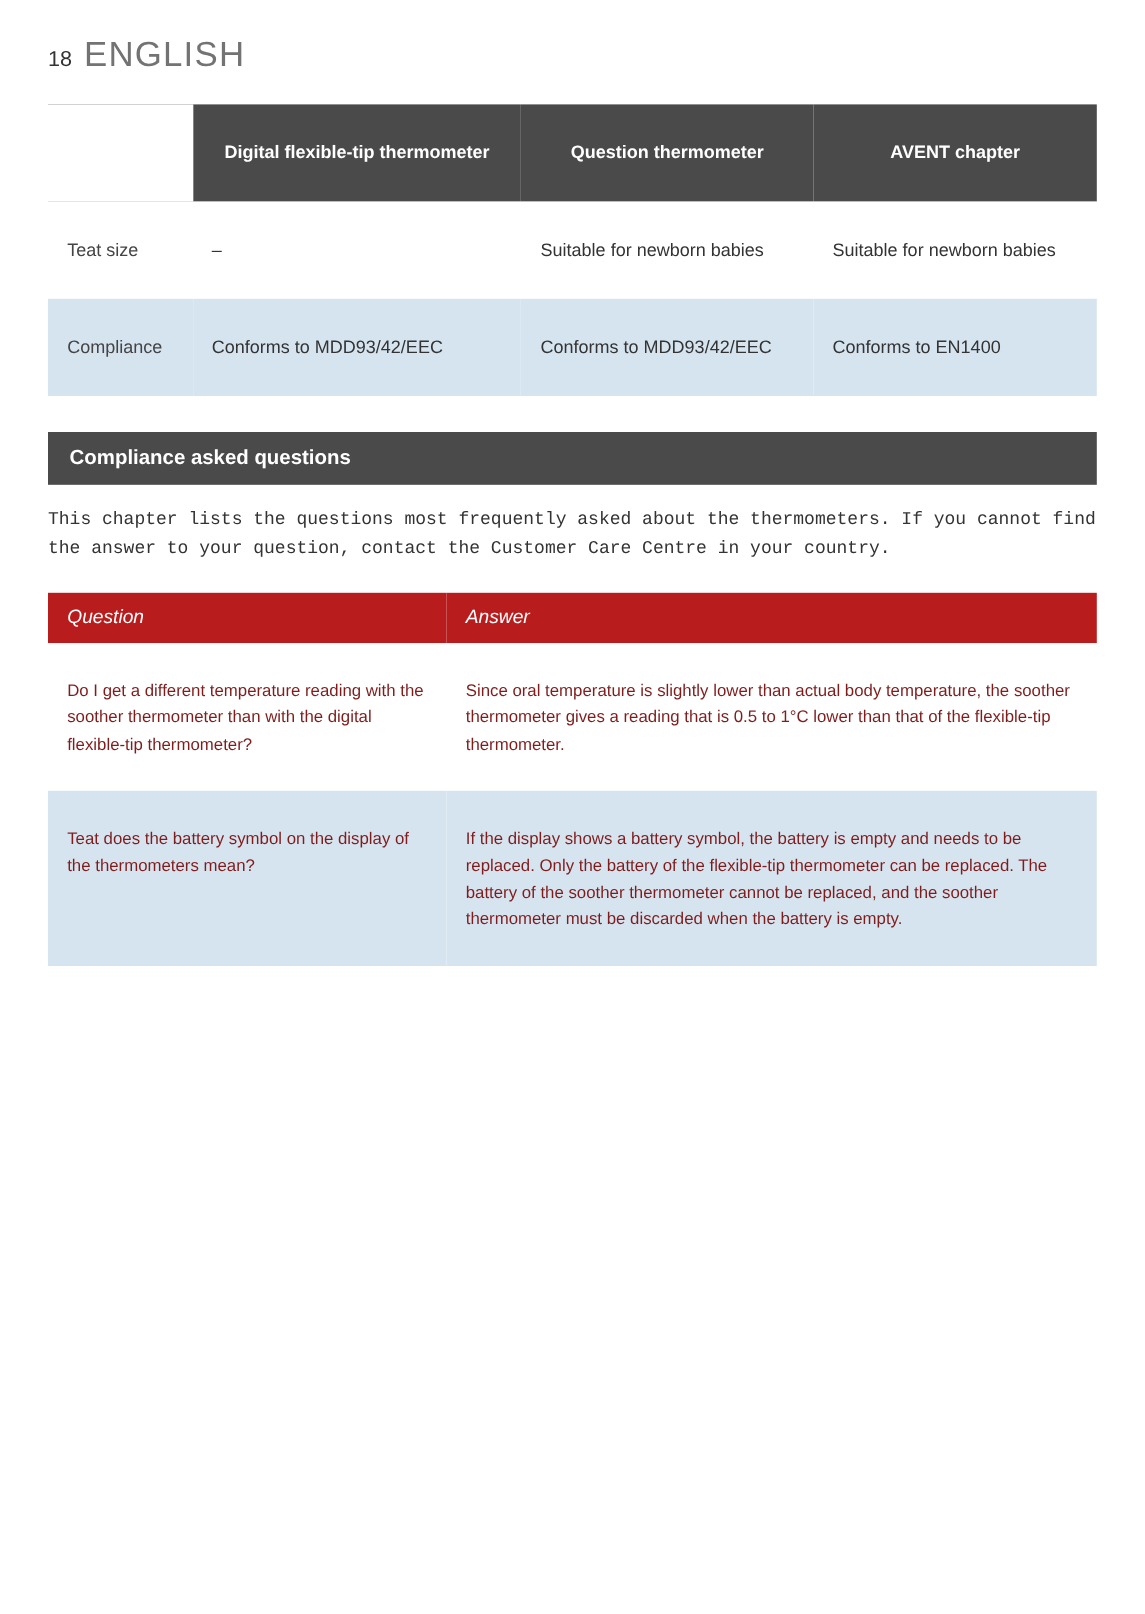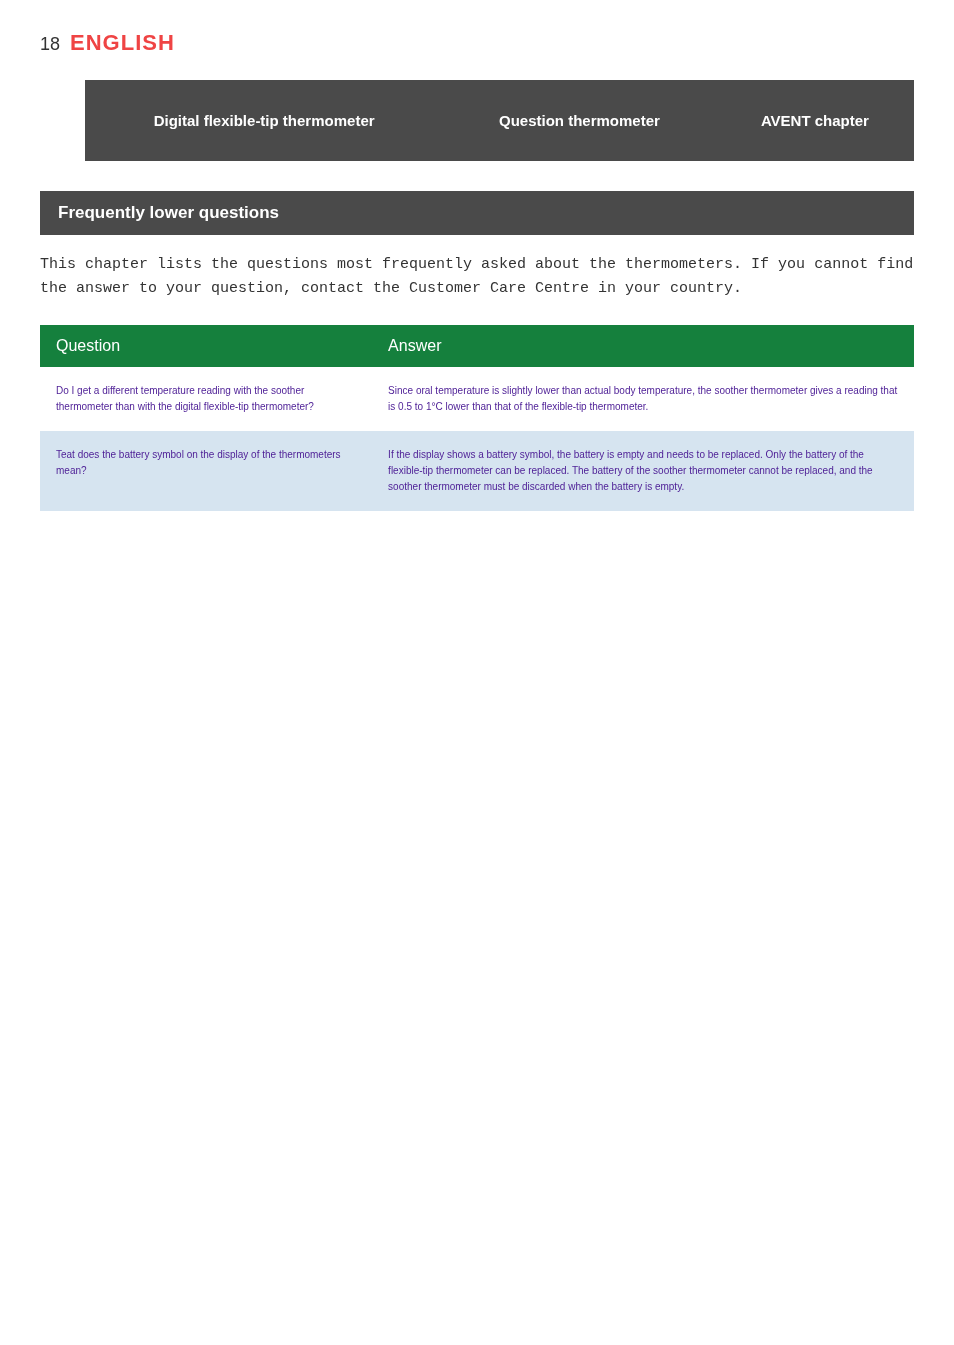--- a/index.html
+++ b/index.html
@@ -25,23 +25,23 @@
     }
 
     .page-number {
       font-size: 18px;
       font-weight: normal;
       margin-right: 10px;
       color: #333;
     }
 
     .page-lang {
-      font-size: 22px;
-      font-weight: bold;
-      color: #ef4444;
+      font-size: 29px;
+      font-weight: normal;
+      color: #737373;
       letter-spacing: 1px;
     }
 
     
     .comparison-table {
       width: 100%;
       border-collapse: collapse;
       margin-bottom: 30px;
     }
 
@@ -100,45 +100,46 @@
       font-family: Liberation Mono, monospace;
     }
 
     
     .faq-table {
       width: 100%;
       border-collapse: collapse;
     }
 
     .faq-table thead tr {
-      background-color: #15803d;
+      background-color: #b91c1c;
       color: #ffffff;
+      font-style: italic;
     }
 
     .faq-table thead th {
       padding: 12px 16px;
       font-size: 16px;
       font-weight: normal;
       text-align: left;
     }
 
     .faq-table tbody tr:nth-child(odd) {
       background-color: #ffffff;
     }
 
     .faq-table tbody tr:nth-child(even) {
       background-color: #d6e4f0;
     }
 
     .faq-table tbody td {
-      padding: 16px 16px;
+      padding: 28px 16px;
       vertical-align: top;
-      font-size: 10px;
+      font-size: 14px;
       line-height: 1.6;
-      color: #4c1d95;
+      color: #7f1d1d;
     }
 
     .faq-table tbody td:first-child {
       width: 38%;
     }
 
     .faq-table tbody td:last-child {
       width: 62%;
     }
   </style>
@@ -153,25 +154,37 @@
 <table class="comparison-table">
   <thead>
     <tr>
       <th></th>
       <th>Digital flexible-tip thermometer</th>
       <th>Question thermometer</th>
       <th>AVENT chapter</th>
     </tr>
   </thead>
   <tbody>
+    <tr>
+      <td>Teat size</td>
+      <td>–</td>
+      <td>Suitable for newborn babies</td>
+      <td>Suitable for newborn babies</td>
+    </tr>
+    <tr>
+      <td>Compliance</td>
+      <td>Conforms to MDD93/42/EEC</td>
+      <td>Conforms to MDD93/42/EEC</td>
+      <td>Conforms to EN1400</td>
+    </tr>
   </tbody>
 </table>
 
 <div class="faq-header">
-  <span>Frequently lower questions</span>
+  <span>Compliance asked questions</span>
 </div>
 
 <p class="faq-intro">This chapter lists the questions most frequently asked about the thermometers. If you cannot find the answer to your question, contact the Customer Care Centre in your country.</p>
 
 <table class="faq-table">
   <thead>
     <tr>
       <th>Question</th>
       <th>Answer</th>
     </tr>

